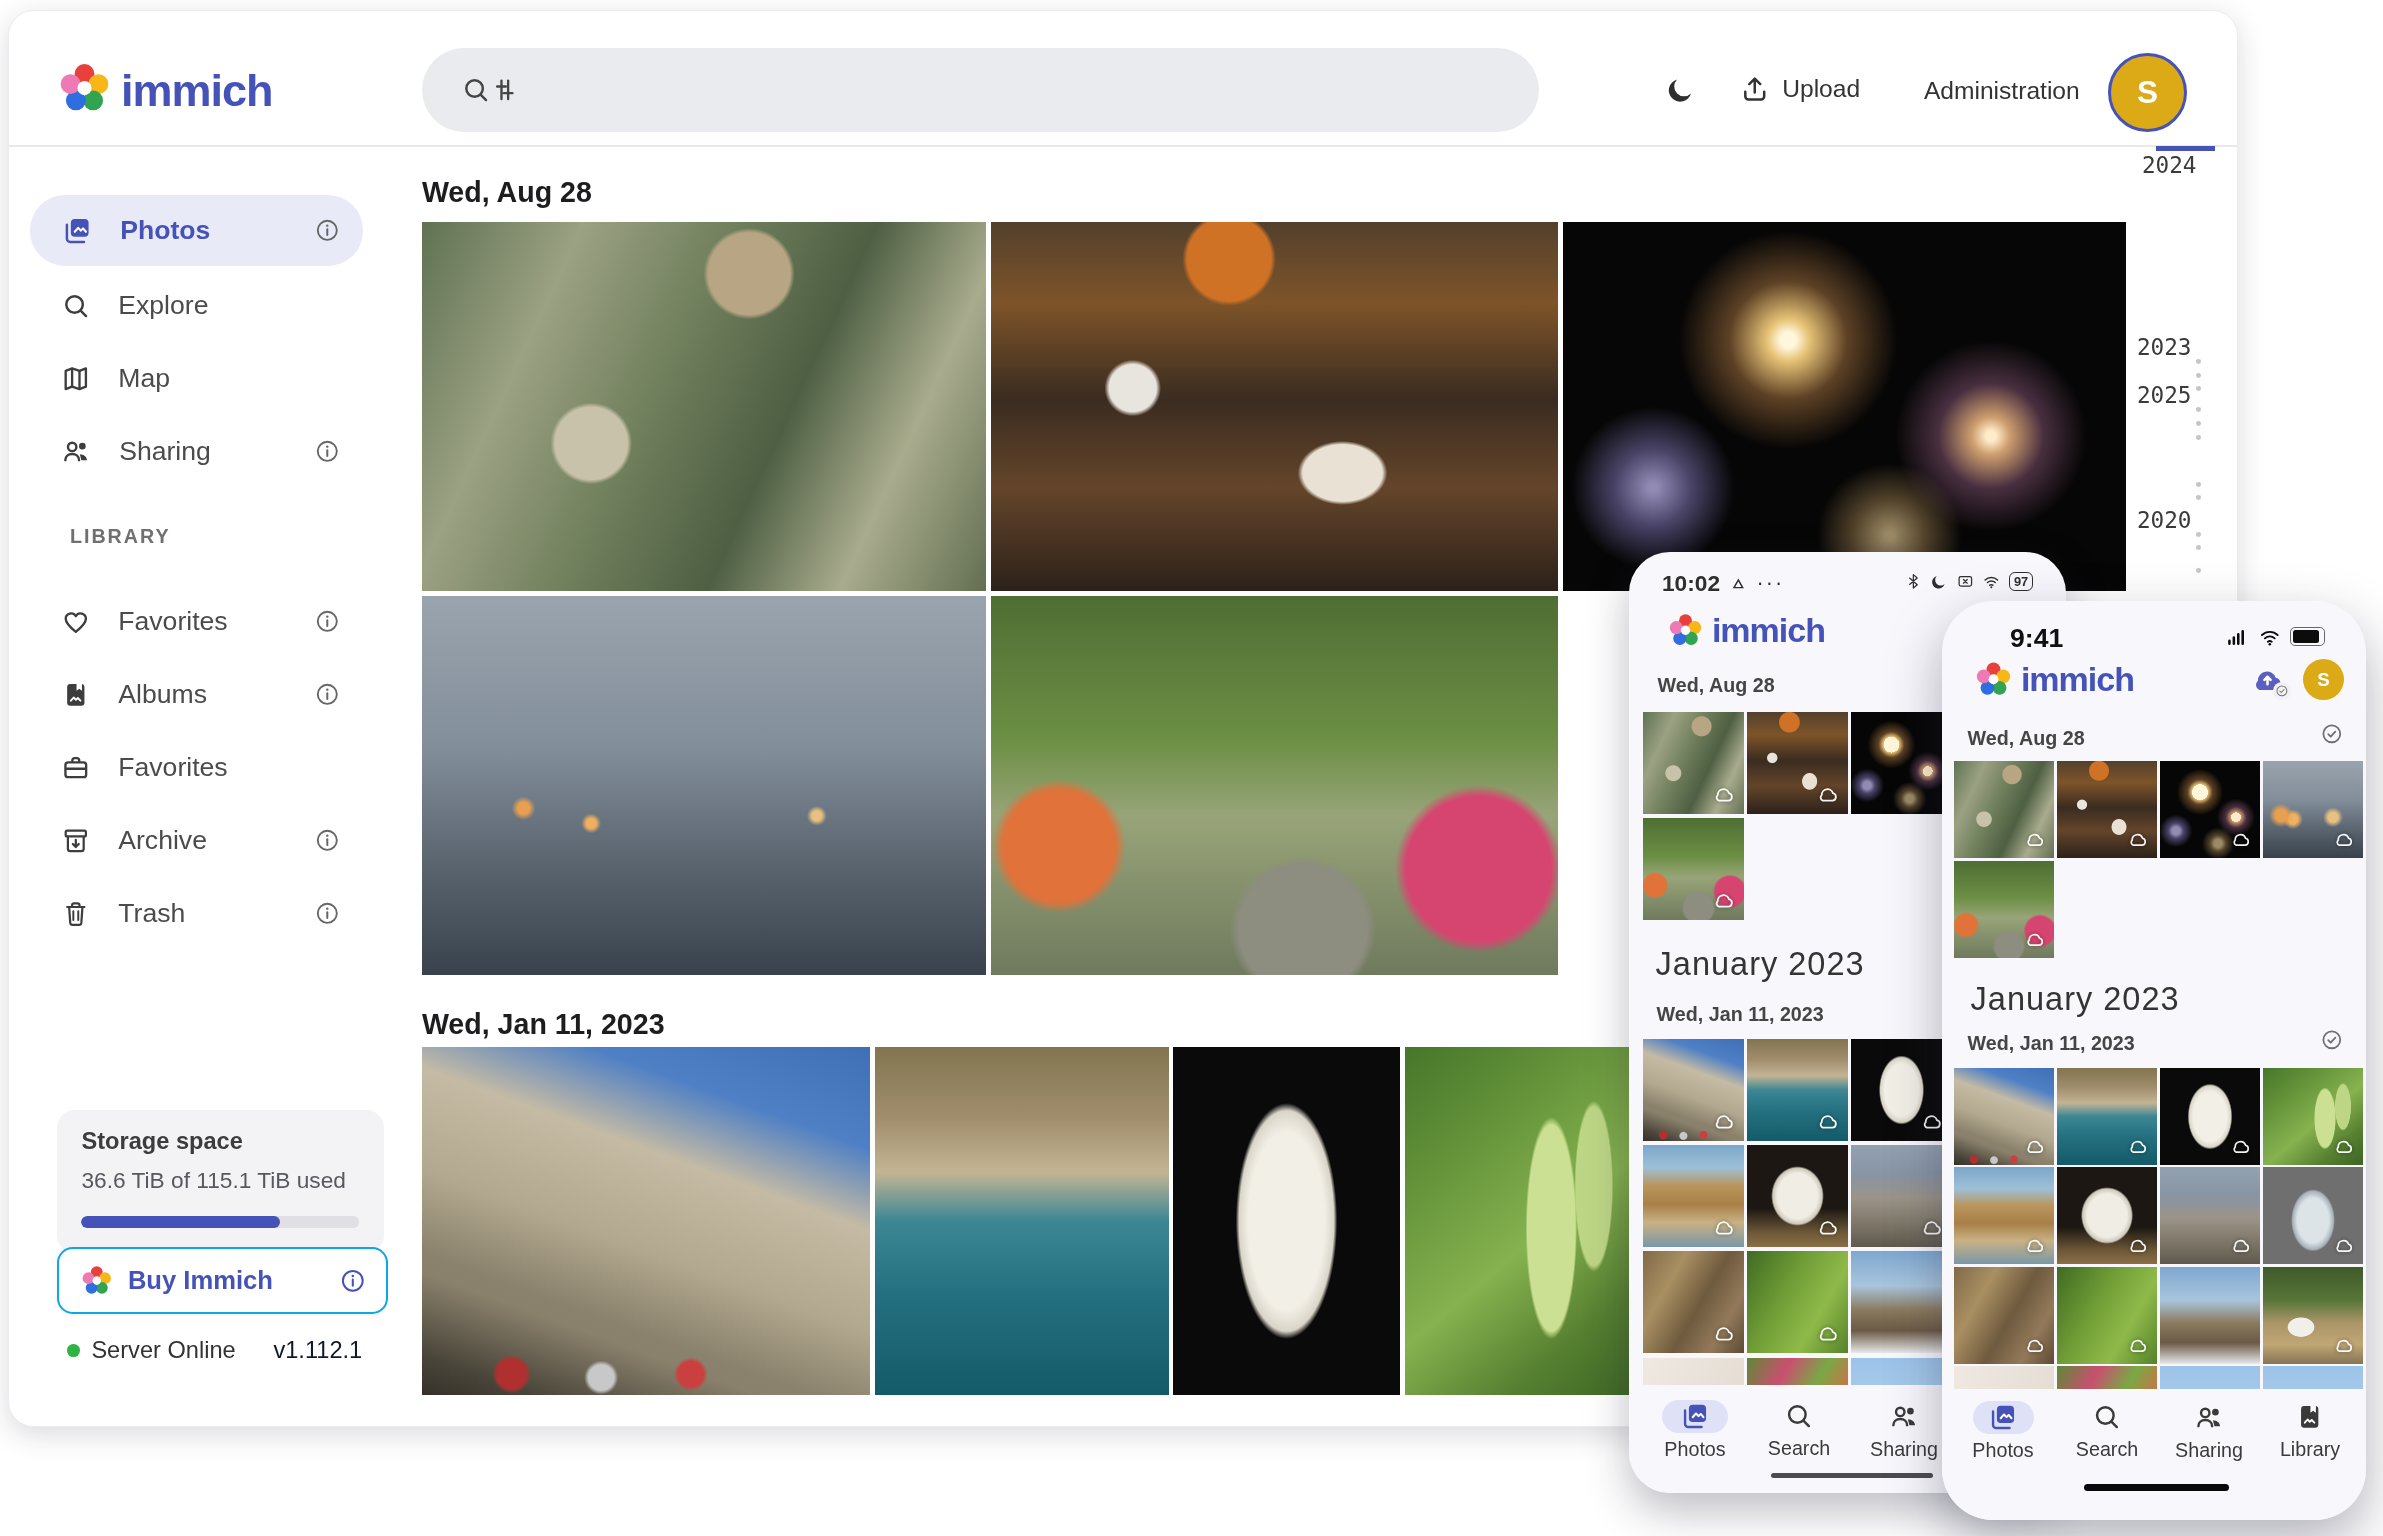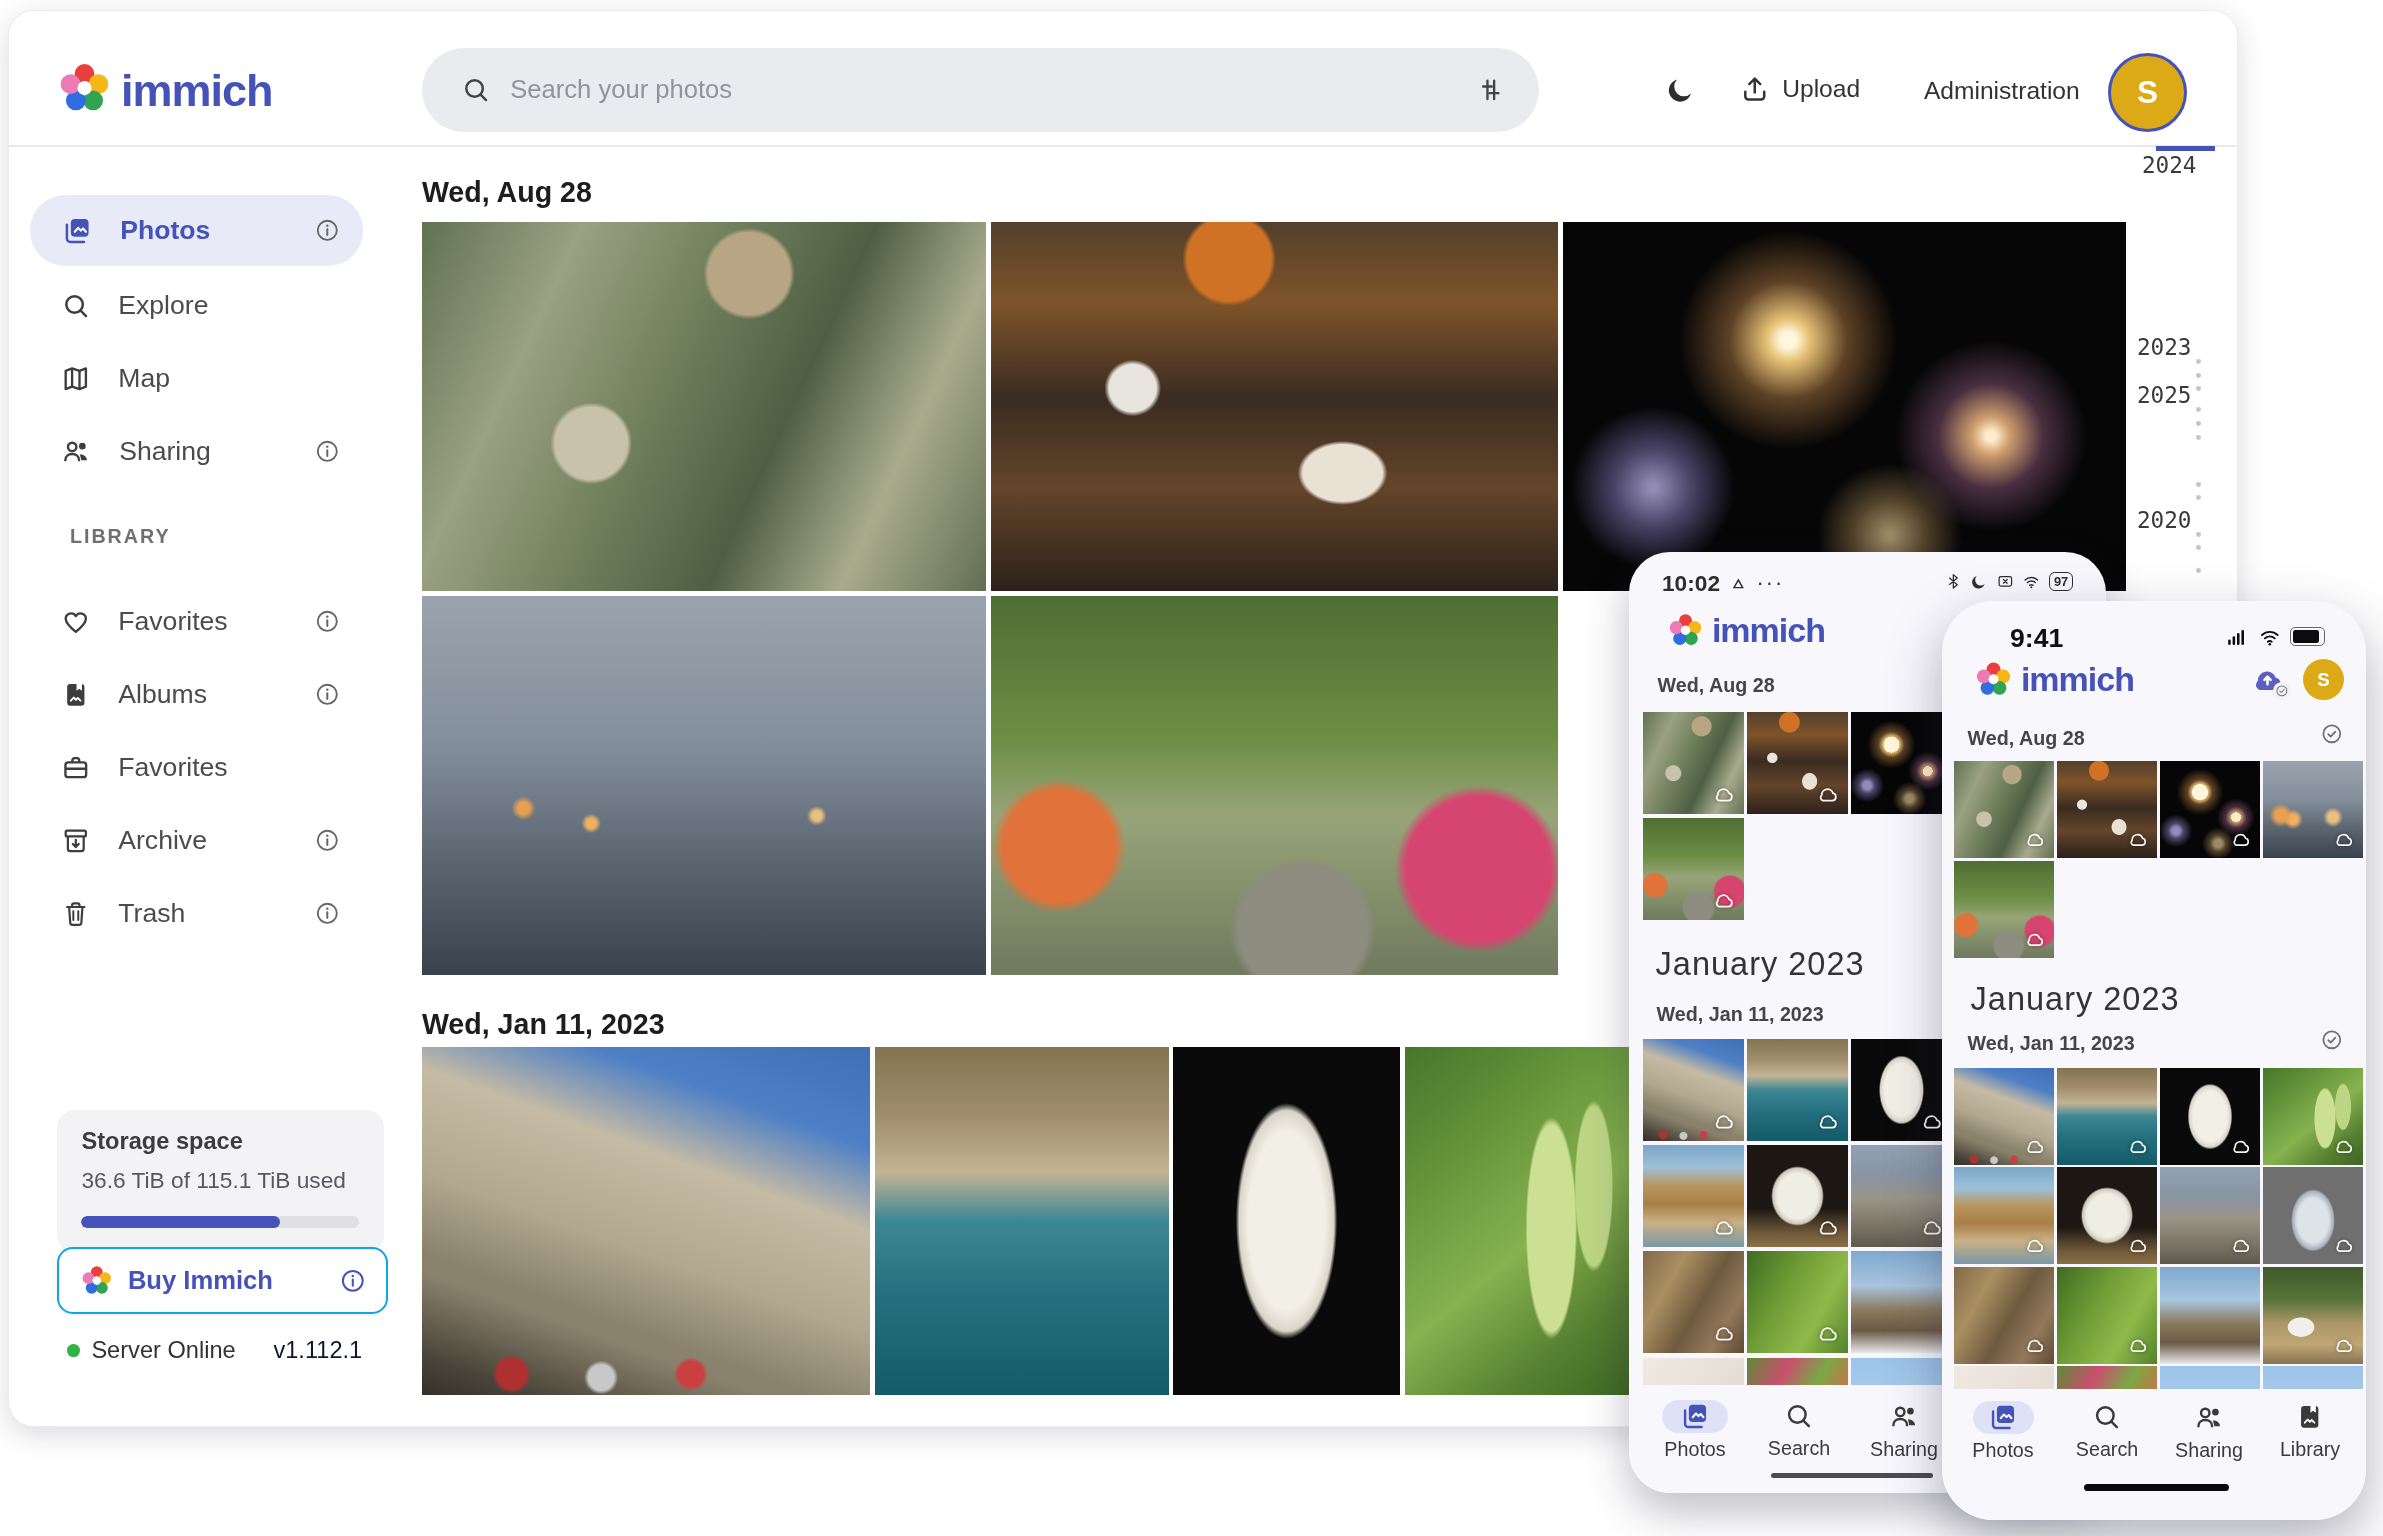--- a/index.html
+++ b/index.html
@@ -56,21 +56,21 @@
 
   
   .yr{position:absolute;font-family:"DejaVu Sans Mono","Liberation Mono",monospace;
       font-size:22.7px;color:#3a3a3a;}
   .scrub-line{position:absolute;left:2147px;top:135px;width:59px;height:4.9px;background:#4553b8;}
   .tdot{position:absolute;left:2187px;width:4.9px;height:4.9px;border-radius:50%;background:#c4c4ca;}
 
   
   .phone{position:absolute;background:#f8f7fc;overflow:hidden;}
   .p1{left:1629px;top:552px;width:437px;height:941px;border-radius:41px;z-index:5;
-      box-shadow:0 17.7px 44px rgba(35,35,60,.30);padding-left:40px;}
+      box-shadow:0 17.7px 44px rgba(35,35,60,.30);}
   .p2{left:1942px;top:601px;width:424px;height:919px;border-radius:51px;z-index:6;
       box-shadow:0 21.7px 54px rgba(35,35,60,.35);}
   .prow{position:absolute;display:flex;gap:3px;}
   .p1 .prow{left:13.8px;} .p1 .ptile{width:101px;height:102px;}
   .p2 .prow{left:11.8px;} .p2 .ptile{width:100px;height:97px;}
   .p-logo{position:absolute;display:flex;align-items:center;gap:8.9px;}
   .p-logo span{font-size:34px;font-weight:700;color:#4553b8;letter-spacing:-1px;}
   .p-date{position:absolute;font-size:19.7px;font-weight:600;color:#454545;}
   .p-month{position:absolute;font-size:32.5px;font-weight:500;color:#343434;letter-spacing:1px;}
   .navbg{position:absolute;left:0;right:0;bottom:0;background:#f8f7fc;}
@@ -242,21 +242,20 @@
       </svg>
   </div>
   <div class="abs logo-word" style="left:112px;top:54px;">immich</div>
 
   <div class="search-pill">
     <span style="margin-left:39px;color:#444;">
       <svg class="ic" width="29.6" height="29.6" viewBox="0 0 24 24">
           <use href="#sym-search"></use>
         </svg>
     </span>
-    <input style="margin-left: 17.7px;" placeholder="Search your photos">
     <span style="margin-right:33px;color:#444;">
       <svg class="ic" width="29.6" height="29.6" viewBox="0 0 24 24">
           <use href="#sym-tune"></use>
         </svg>
     </span>
   </div>
 
   <div class="abs" style="left:1656px;top:63px;color:#2e2e2e;">
     <svg class="ic" width="31.5" height="31.5" viewBox="0 0 24 24">
         <use href="#sym-moon"></use>

